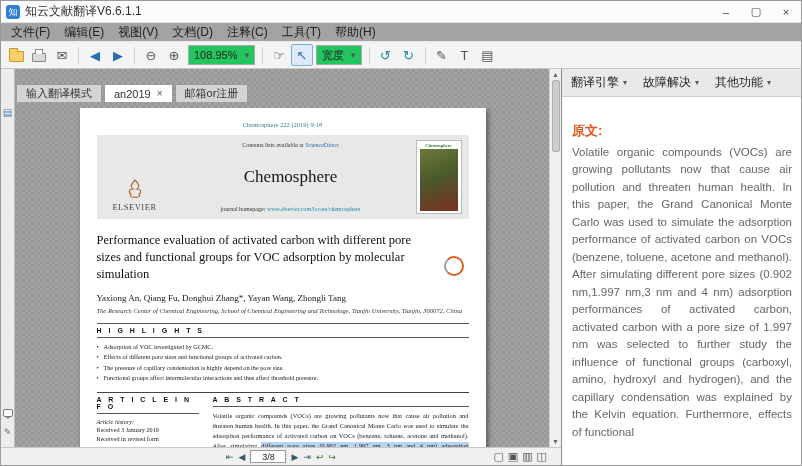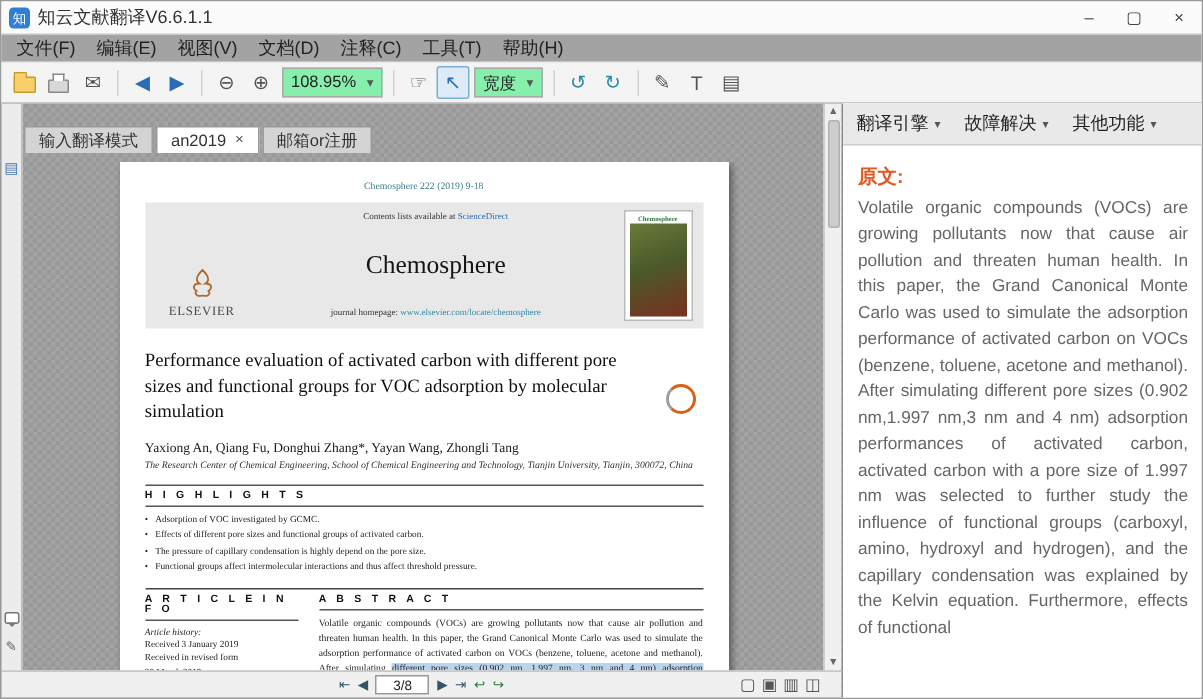--- a/index.html
+++ b/index.html
@@ -18,21 +18,21 @@
   .menubar { height:19px; background:#a3a3a3; display:flex; align-items:center; padding-left:3px; border-bottom:1px solid #e8e8e8; }
   .mitem { padding:0 7px; font-size:12px; color:#222; line-height:19px; }
 
   
   .toolbar { height:27px; background:#f4f4f4; border-bottom:1px solid #c9c9c9; display:flex; align-items:center; padding:0 4px; gap:1px; }
   .tbtn { min-width:22px; height:22px; display:flex; align-items:center; justify-content:center; font-size:13px; color:#555; border:1px solid transparent; border-radius:2px; }
   .tbtn.active { border:1px solid #7ab0d4; background:#dcebf7; }
   .tbtn .blue { color:#2a6db5; }
   .tbtn .teal { color:#2a8aa5; }
   .sep { width:1px; height:17px; background:#cfcfcf; margin:0 4px; }
-  .tool-dd { height:20px; border:1px solid #a9a9a9; background:#86efac; display:flex; align-items:center; padding:0 5px; gap:7px; font-size:11px; color:#222; margin:12px 2px; }
+  .tool-dd { height:20px; border:1px solid #a9a9a9; background:#22c55e; display:flex; align-items:center; padding:0 5px; gap:7px; font-size:11px; color:#222; margin:12px 2px; }
   .tool-dd .caret { font-size:9px; color:#555; }
   .ic-folder { width:15px; height:11px; background:#f7d06c; border:1px solid #c79a2a; border-radius:1px; position:relative; margin-top:3px; }
   .ic-folder::before { content:""; position:absolute; top:-4px; left:-1px; width:7px; height:3px; background:#f7d06c; border:1px solid #c79a2a; border-bottom:none; border-radius:1px 1px 0 0; }
   .ic-print { width:14px; height:9px; background:#d8d8d8; border:1px solid #888; border-radius:1px; position:relative; margin-top:4px; }
   .ic-print::before { content:""; position:absolute; top:-5px; left:2px; right:2px; height:4px; background:#fff; border:1px solid #888; border-bottom:none; }
 
   
   .content { flex:1; display:flex; min-height:0; }
 
   
@@ -102,21 +102,21 @@
   .pagebox { width:36px; height:13px; background:#fff; border:1px solid #999; font-size:9px; text-align:center; line-height:12px; color:#222; }
   .sb-right { position:absolute; right:14px; top:0; bottom:0; display:flex; align-items:center; gap:4px; font-size:11px; color:#555; }
 
   
   .panel { flex:1; display:flex; flex-direction:column; border-left:1px solid #8a8a8a; background:#fff; min-width:0; }
   .panel-menu { height:28px; background:#e9e9e9; border-bottom:1px solid #cfcfcf; display:flex; align-items:center; padding:0 9px; gap:16px;text-align:center; }
   .pm-item { display:flex; align-items:center; gap:4px; font-size:12px; color:#1f1f1f; }
   .pcaret { font-size:8px; color:#555; }
   .panel-body { flex:1; padding:9px 9px 0 10px; overflow:hidden; }
   .trans { color:#a03a32; font-size:12px; line-height:1.58; text-align:justify; }
-  .orig-row { margin-top:3px; display:flex; align-items:baseline; gap:6px; }
+  .orig-row { margin-top:16px; display:flex; align-items:baseline; gap:6px; }
   .orig-label { color:#e25822; font-weight:bold; font-size:13px; }
   .orig-hint { color:#9a9a9a; font-size:10px; }
   .orig { margin-top:4px; color:#666; font-size:11.5px; line-height:1.52; text-align:justify; }
 </style>
 </head>
 <body>
 
 <div class="app">
 
   <div class="titlebar">

